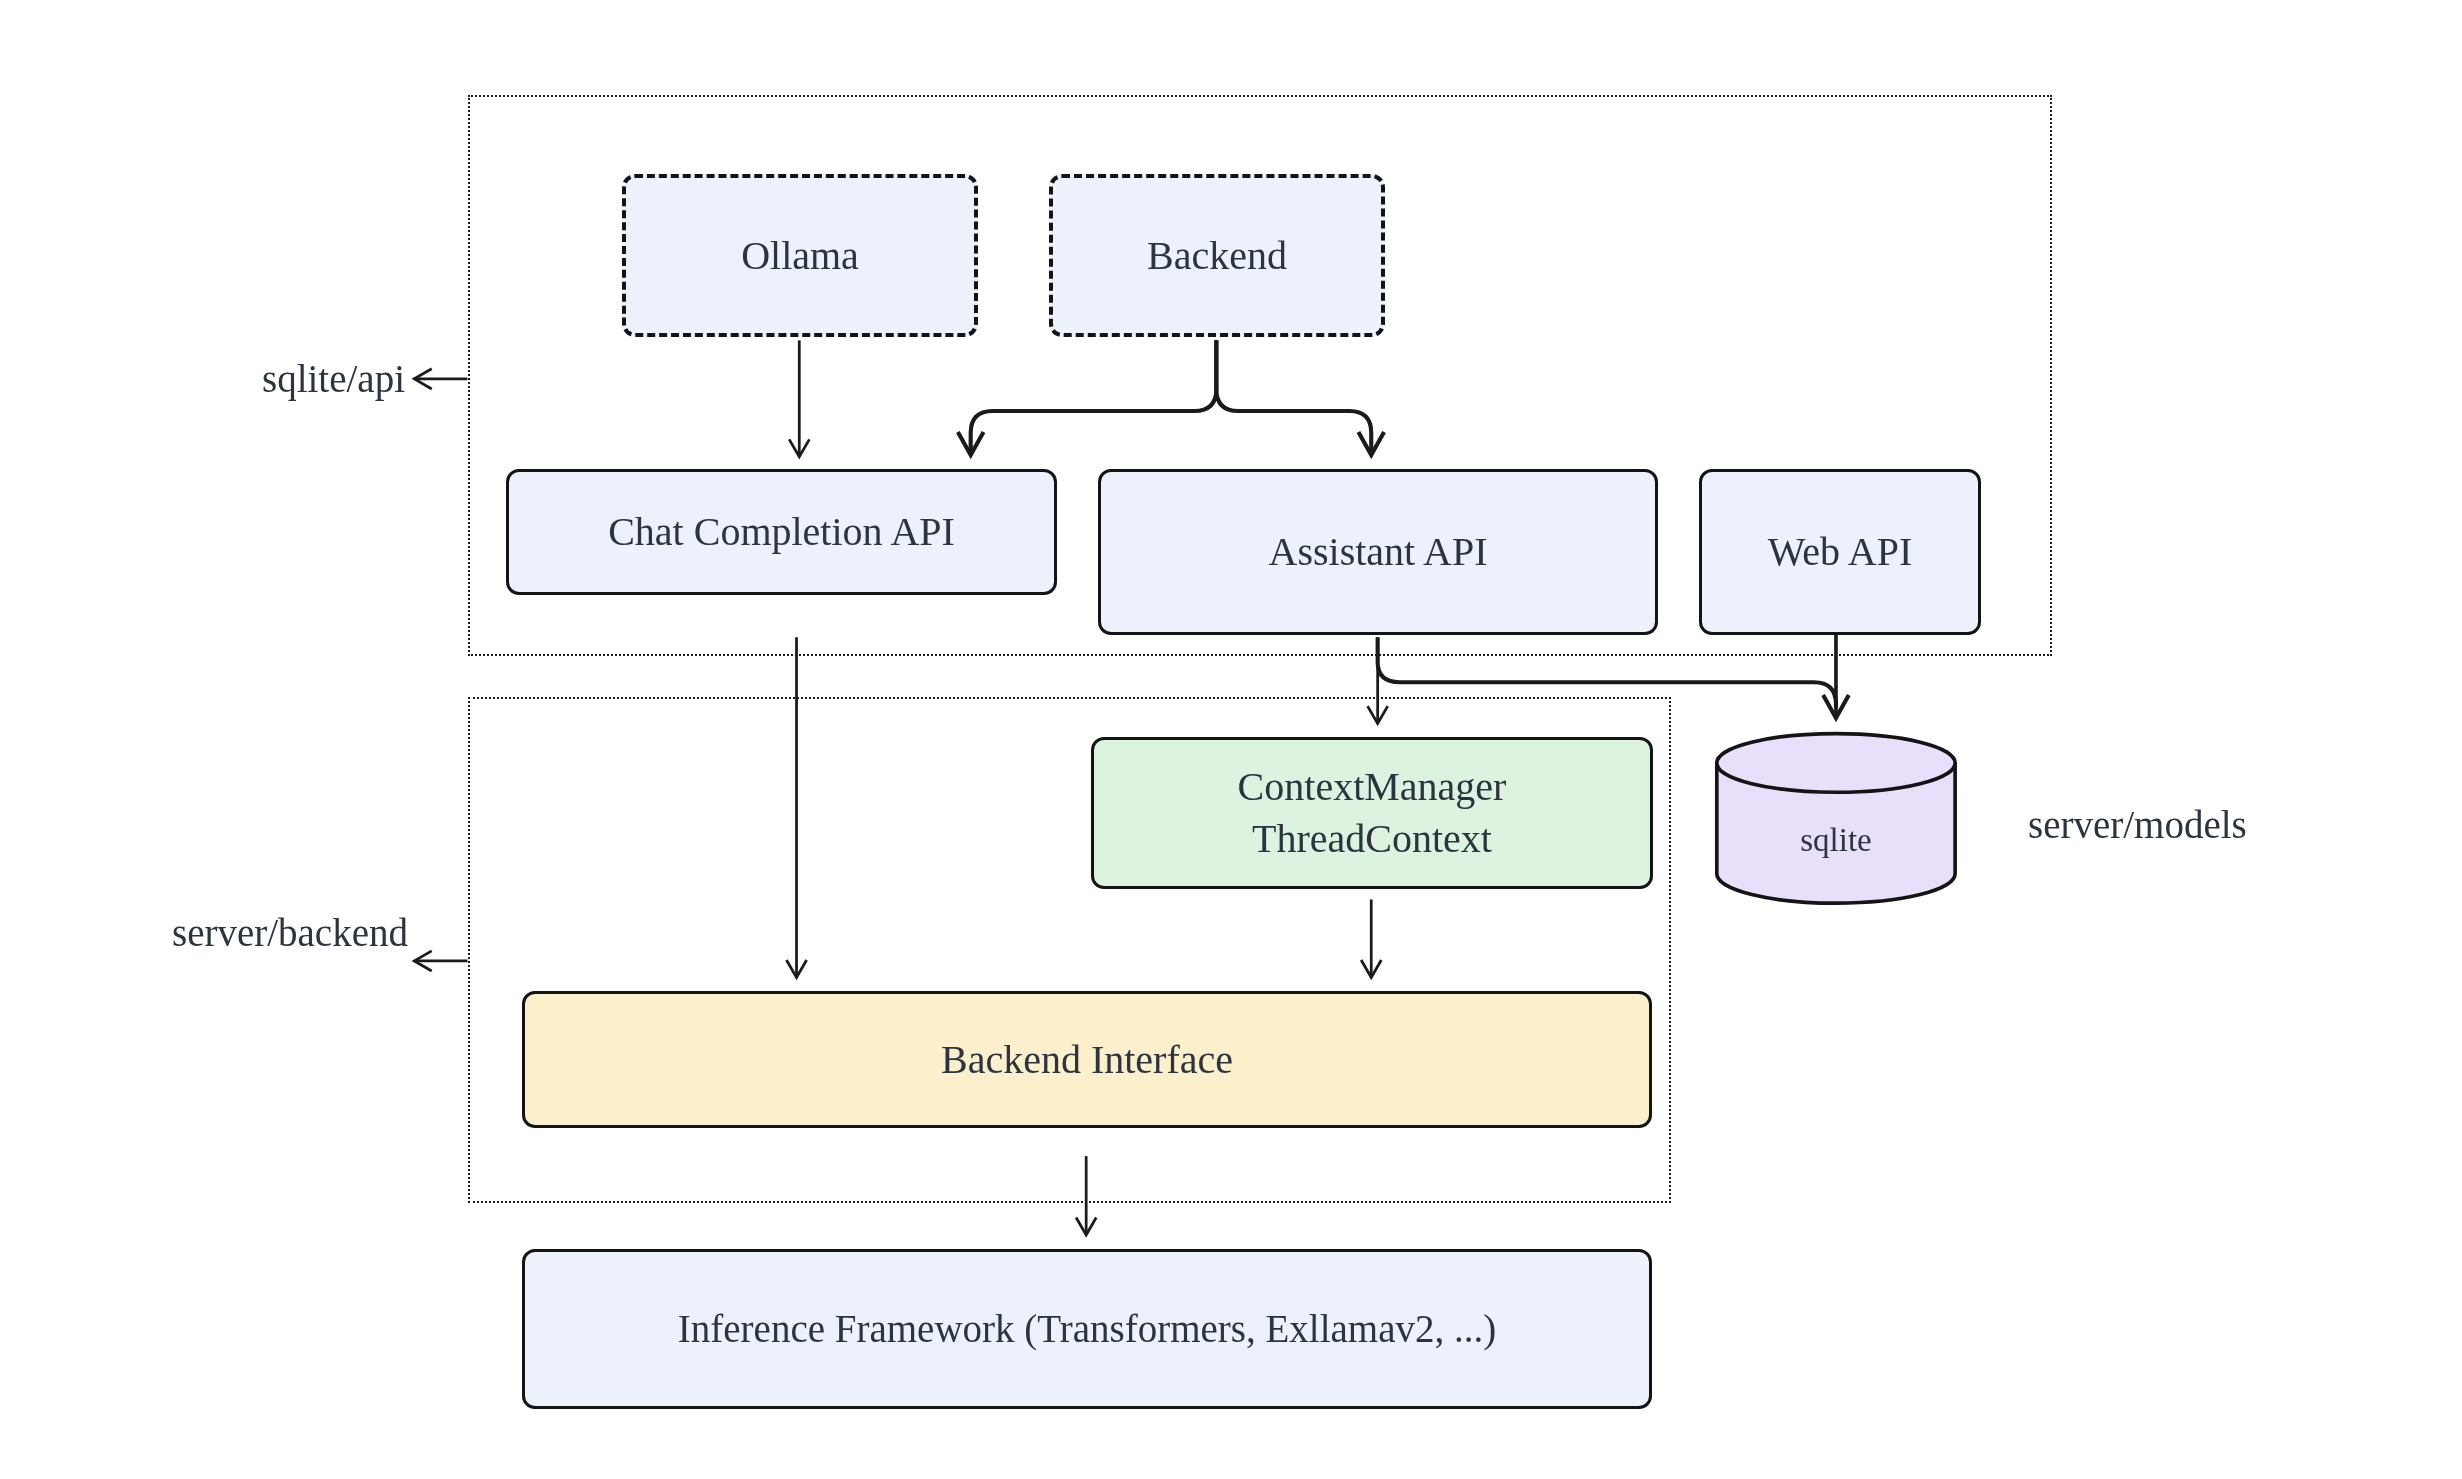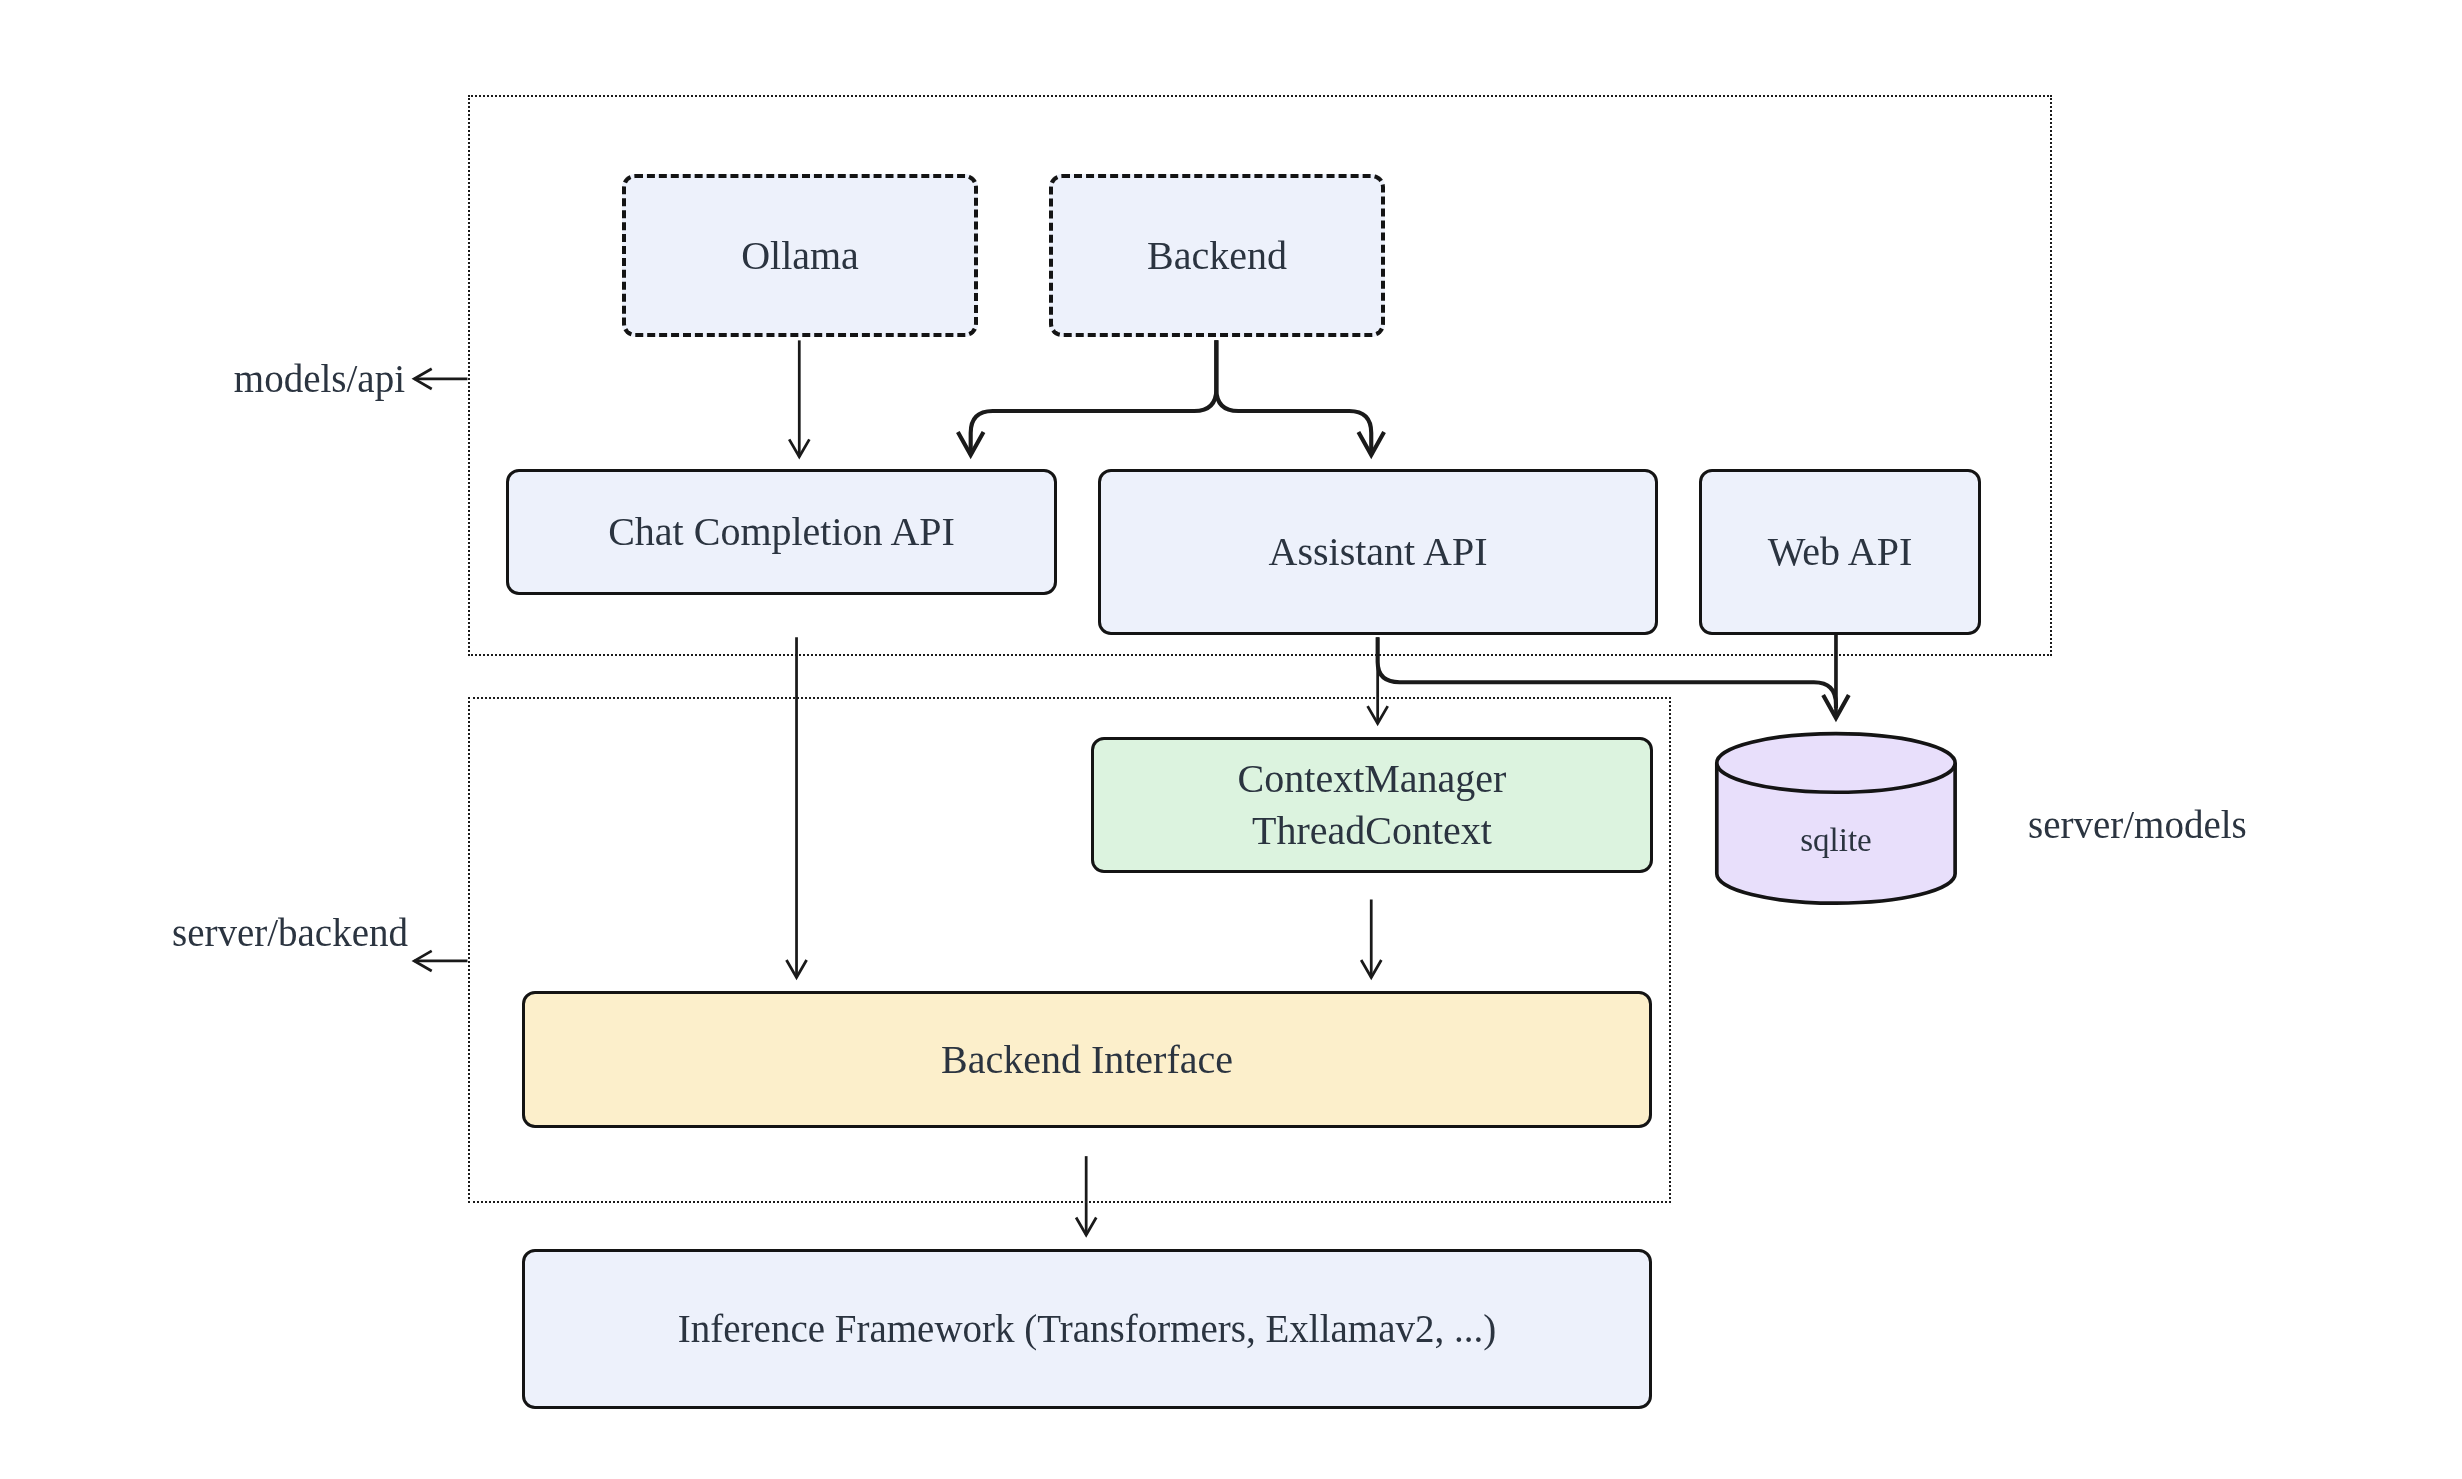--- a/index.html
+++ b/index.html
@@ -101,40 +101,40 @@
   <div class="node" style="left:506px;top:469px;width:551px;height:126px;">
     <span>Chat Completion API</span>
   </div>
   <div class="node" style="left:1098px;top:469px;width:560px;height:166px;">
     <span>Assistant API</span>
   </div>
   <div class="node" style="left:1699px;top:469px;width:282px;height:166px;">
     <span>Web API</span>
   </div>
 
-  <div class="node green" style="left:1091px;top:737px;width:562px;height:136px;">
+  <div class="node green" style="left:1091px;top:737px;width:562px;height:152px;">
     <span>
       <span style="display:block">ContextManager</span>
       <span style="display:block">ThreadContext</span>
     </span>
   </div>
   <div class="node yellow" style="left:522px;top:991px;width:1130px;height:137px;">
     <span>Backend Interface</span>
   </div>
 
   <div class="node small-text" style="left:522px;top:1249px;width:1130px;height:160px;">
     <span>Inference Framework (Transformers, Exllamav2, ...)</span>
   </div>
 
   <div class="db-label" style="left:1717px;top:805px;width:238px;height:70px;">
     <span>sqlite</span>
   </div>
 
   <div class="side-label right-align" style="left:130px;top:353px;width:275px;height:51px;">
-    <span>models/api</span>
+    <span>sqlite/api</span>
   </div>
   <div class="side-label right-align" style="left:78px;top:907px;width:330px;height:51px;">
     <span>server/backend</span>
   </div>
   <div class="side-label" style="left:2028px;top:799px;width:312px;height:51px;">
     <span>server/models</span>
   </div>
 
 </div>
 

